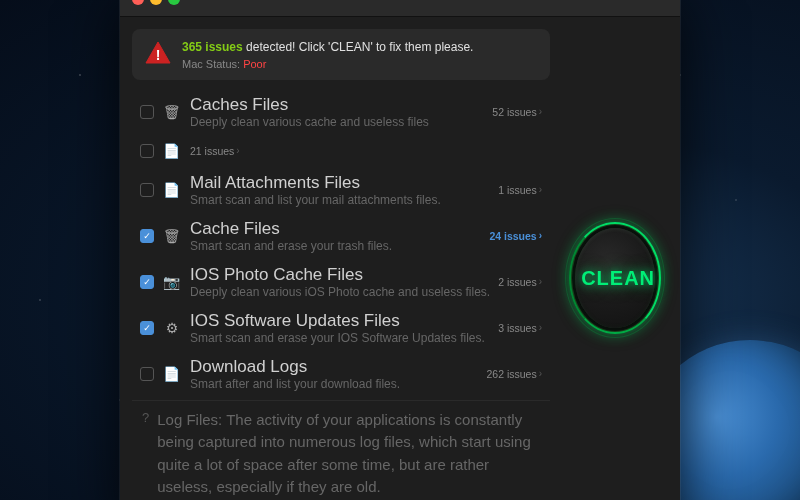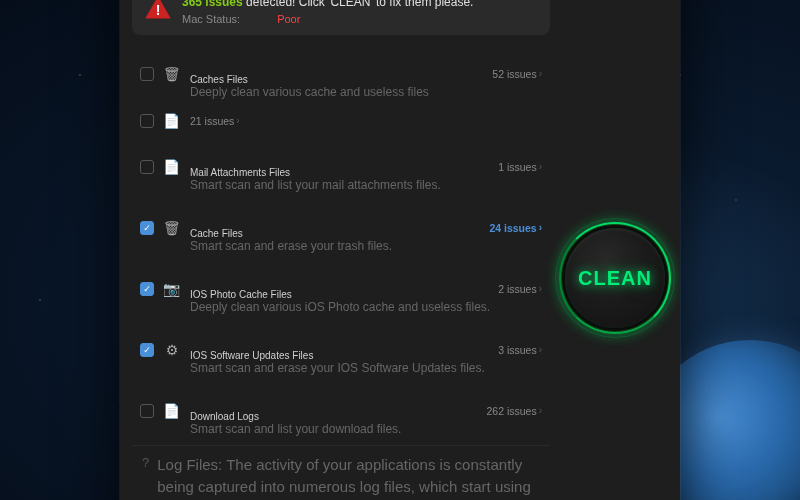--- a/index.html
+++ b/index.html
@@ -128,21 +128,20 @@
     }
 
     .alert-status {
       font-size: 11px;
       color: #888;
       margin-top: 2px;
     }
 
     .alert-status .status-value {
       color: #ff4444;
-      margin-left: 34px;
     }
 
     .items-list {
       display: flex;
       flex-direction: column;
       gap: 2px;
     }
 
     .list-item {
       display: flex;
@@ -185,24 +184,23 @@
       color: #aaa;
       font-size: 14px;
     }
 
     .item-info {
       flex: 1;
       min-width: 0;
     }
 
     .item-name {
-      font-size: 10px;
+      font-size: 17px;
       color: #d0d0d0;
       font-weight: 500;
-      margin-top: 24px;
     }
 
     .item-desc {
       font-size: 12px;
       color: #666;
       white-space: nowrap;
       overflow: hidden;
       text-overflow: ellipsis;
     }
 
@@ -253,29 +251,29 @@
 
     .right-panel {
       width: 110px;
       display: flex;
       align-items: center;
       justify-content: center;
       padding-top: 20px;
     }
 
     .clean-button {
-      width: 100px;
+      width: 80px;
       height: 100px;
       border-radius: 50%;
       background: radial-gradient(circle at 40% 35%, #2a2a2a 0%, #1a1a1a 50%, #111 100%);
       border: none;
       cursor: pointer;
       display: flex;
       align-items: center;
-      justify-content: center;
+      justify-content: flex-end;
       position: relative;
       box-shadow:
         0 0 0 3px #0a0a0a,
         0 0 0 5px #1a3a1a,
         0 0 20px rgba(0, 200, 100, 0.3),
         inset 0 2px 4px rgba(255,255,255,0.05);
     }
 
     .clean-button::before {
       content: '';
@@ -388,21 +386,21 @@
               <div class="item-name">IOS Software Updates Files</div>
               <div class="item-desc">Smart scan and erase your IOS Software Updates files.</div>
             </div>
             <div class="item-count">3 issues <span class="chevron">›</span></div>
           </div>
           <div class="list-item">
             <div class="checkbox"></div>
             <div class="item-icon">📄</div>
             <div class="item-info">
               <div class="item-name">Download Logs</div>
-              <div class="item-desc">Smart scan and list your download files.</div>
+              <div class="item-desc">Smart after and list your download files.</div>
             </div>
             <div class="item-count">262 issues <span class="chevron">›</span></div>
           </div>
         </div>
 
       <div class="footer-tip">
         <span class="tip-icon">?</span>
         <span class="tip-text">Log Files: The activity of your applications is constantly being captured into numerous log files, which start using quite a lot of space after some time, but are rather useless, especially if they are old.</span>
       </div>
 

